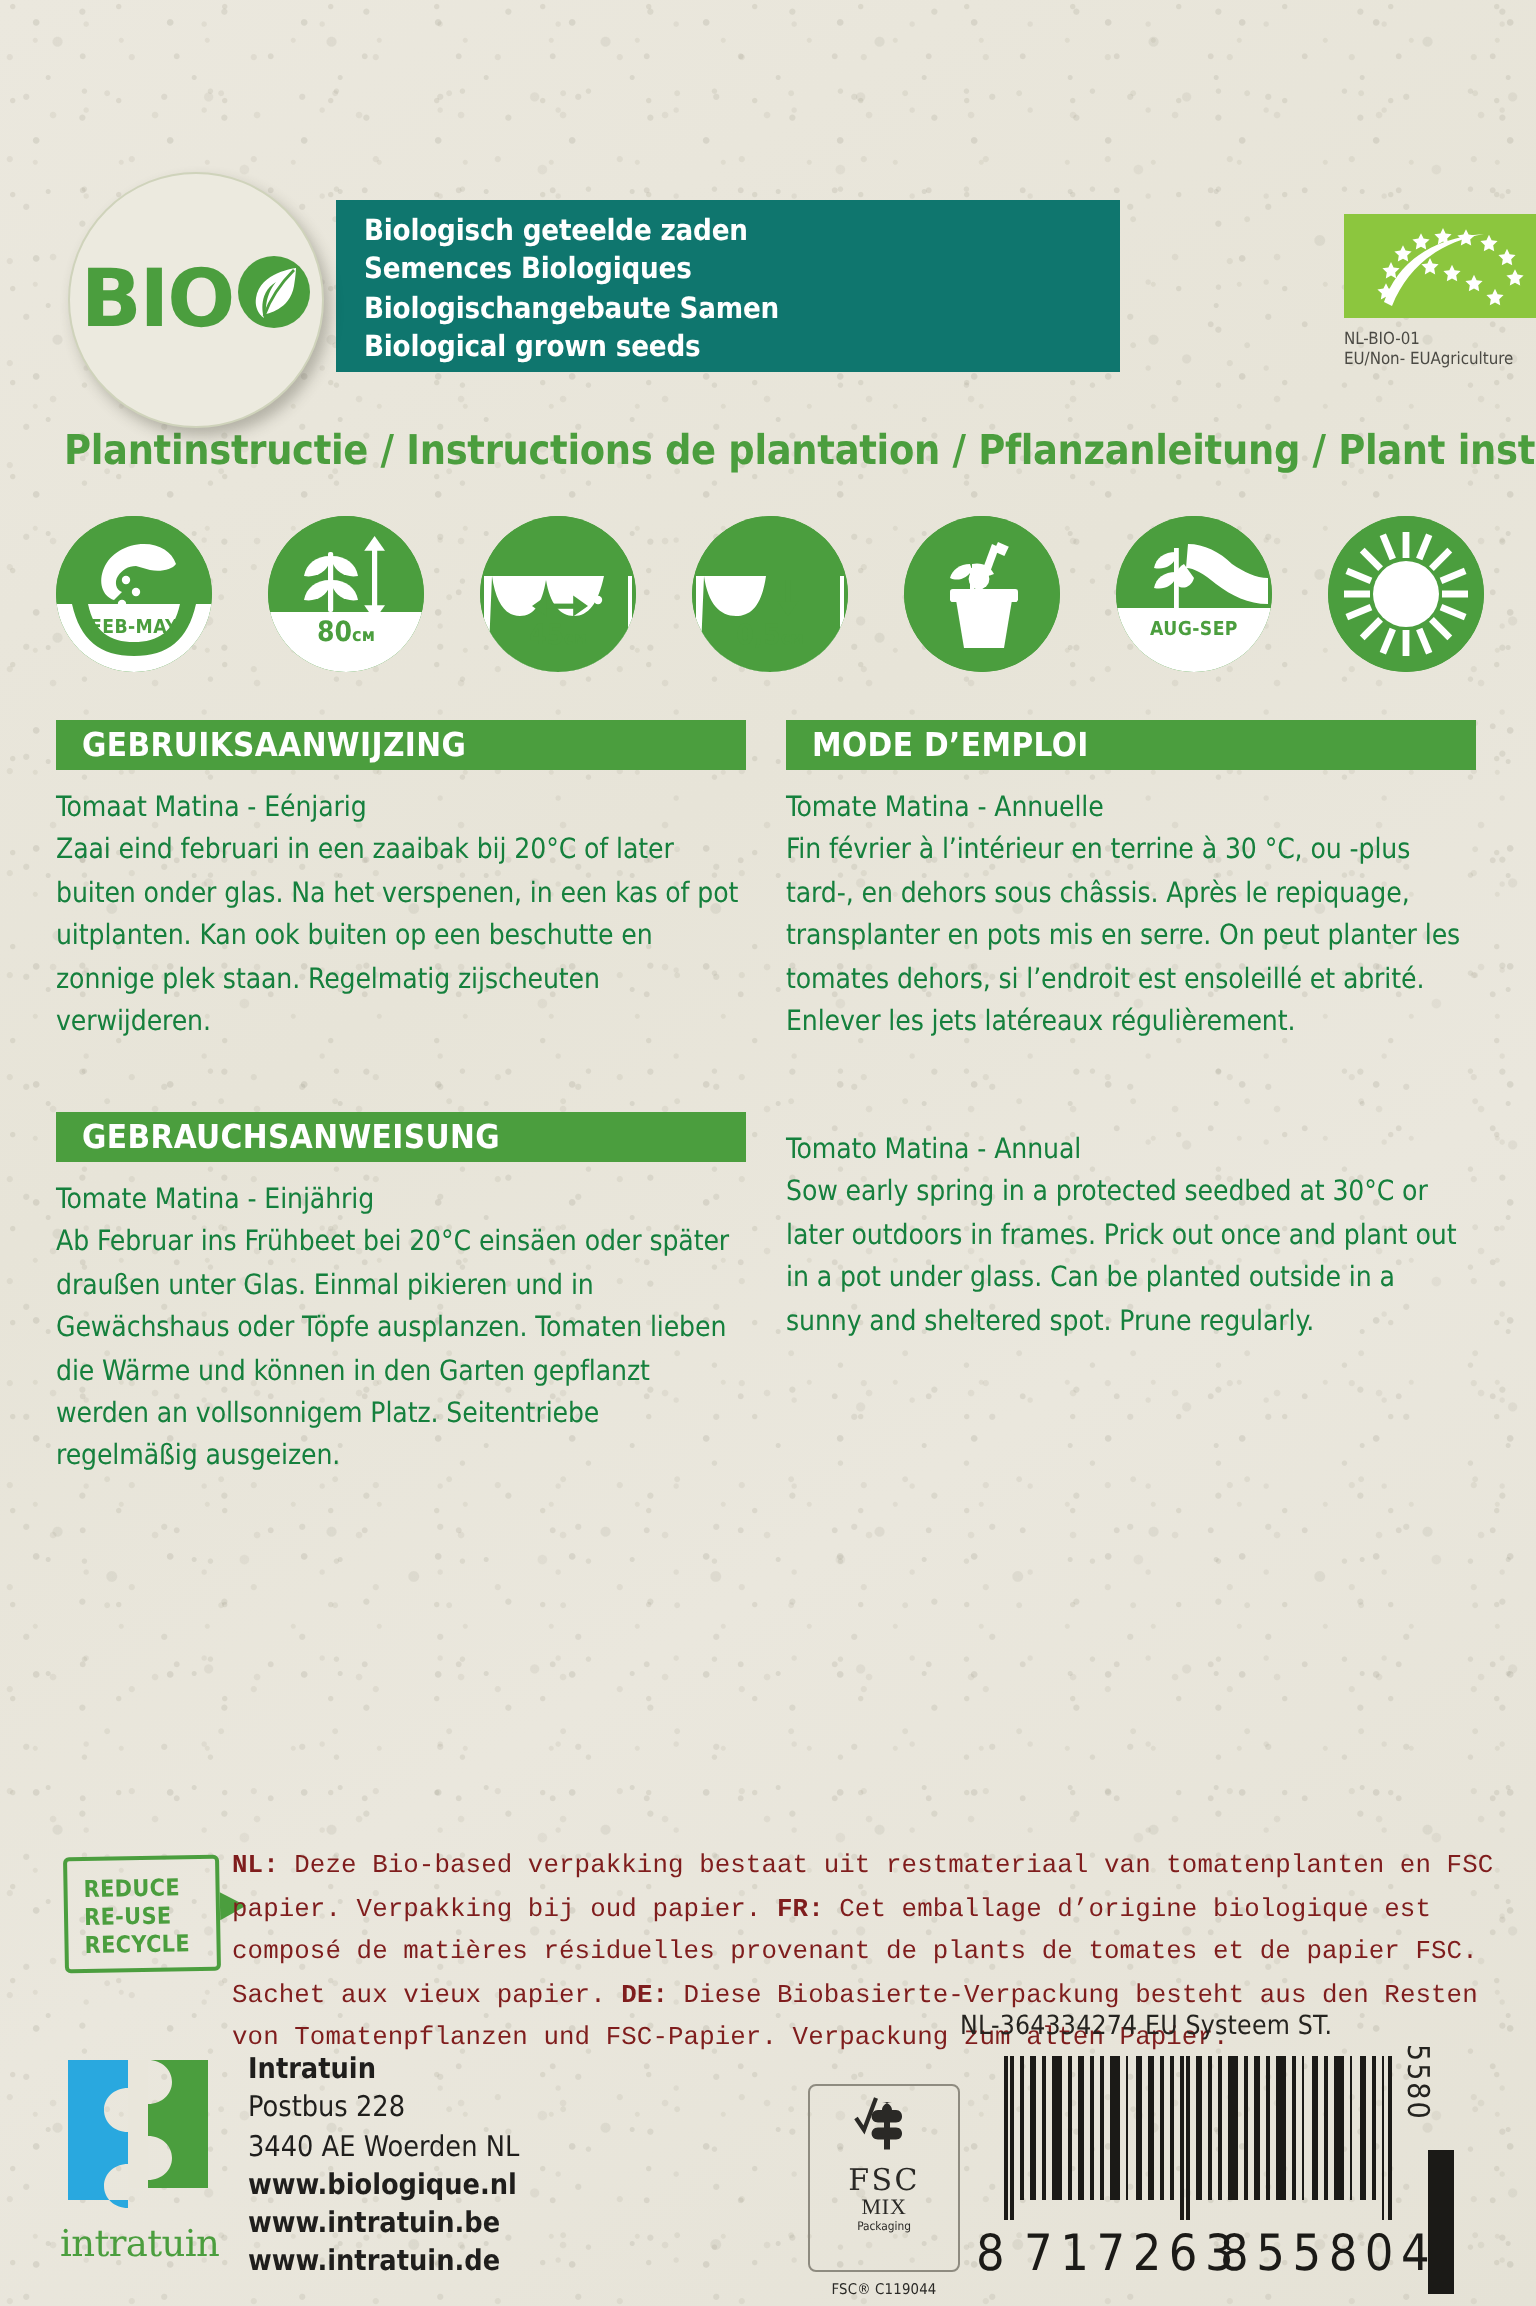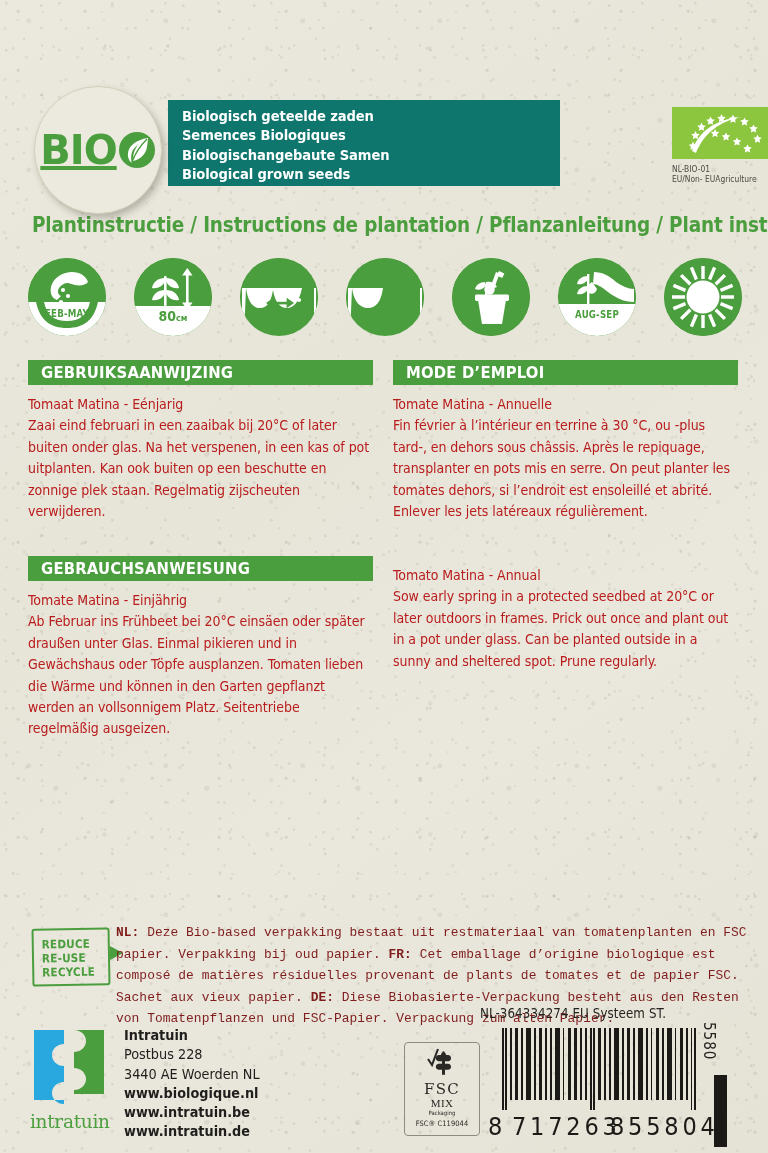--- a/index.html
+++ b/index.html
@@ -83,21 +83,21 @@
     box-shadow: 3px 4px 7px rgba(60,58,46,.30);
     z-index: 3;
     display: flex; align-items: center; justify-content: center;
   }
   #bio-badge .bio-text {
     color: #4b9e3e;
     font-family: "DejaVu Sans", sans-serif;
     font-weight: bold;
     font-size: 40px;
     letter-spacing: -1px;
-    display: flex; align-items: center; text-decoration: underline;
+    display: flex; align-items: flex-start;
   }
   #bio-badge .leaf-o { position: relative; width: 38px; height: 38px; margin-left: 1px; }
   #bio-badge .leaf-o svg { position: absolute; inset: 0; }
 
   
   #eu-organic {
     position: absolute;
     left: 640px; top: 107px;
     width: 104px;
     margin-left: 32px;
@@ -158,21 +158,21 @@
     height: 25px;
     line-height: 25px;
     padding-left: 13px;
     font-family: "DejaVu Sans Condensed", "Liberation Sans Narrow", "Liberation Sans", sans-serif;
     font-weight: bold;
     font-size: 16.5px;
     letter-spacing: .2px;
   }
   .panel-body {
     margin-top: 9px;
-    color: #b91c1c;
+    color: #15803d;
     font-family: "DejaVu Sans Condensed", "Liberation Sans Narrow", "Liberation Sans", sans-serif;
     font-size: 14px;
     line-height: 21.4px;
     letter-spacing: -0.05px;
   }
   .panel-body .subtitle { display: block; }
   .panel-body .para { display: block; }
 
   
   #reduce-badge {
@@ -259,21 +259,21 @@
   #fsc-logo .mix {
     font-family: Liberation Serif, serif;
     font-size: 11px; line-height: 12px; letter-spacing: .4px;
   }
   #fsc-logo .sub {
     font-family: "DejaVu Sans Condensed", "Liberation Sans Narrow", "Liberation Sans", sans-serif;
     font-size: 5.9px; line-height: 9px;
   }
   #fsc-logo .code {
     font-family: "DejaVu Sans Condensed", "Liberation Sans Narrow", "Liberation Sans", sans-serif;
-    font-size: 7.4px; line-height: 11px; letter-spacing: .1px;
+    font-size: 7.4px; line-height: 11px; letter-spacing: .1px; margin-top: 20px;
   }
 
   
   #article-code {
     position: absolute;
     left: 480px; top: 1006px;
     color: #24231f;
     font-family: "DejaVu Sans Condensed", "Liberation Sans Narrow", "Liberation Sans", sans-serif;
     font-size: 13.2px;
     letter-spacing: .1px;
@@ -525,21 +525,21 @@
     <div class="panel-head">GEBRAUCHSANWEISUNG</div>
     <div class="panel-body">
       <span class="subtitle">Tomate Matina - Einjährig</span>
       <span class="para">Ab Februar ins Frühbeet bei 20°C einsäen oder später draußen unter Glas. Einmal pikieren und in Gewächshaus oder Töpfe ausplanzen. Tomaten lieben die Wärme und können in den Garten gepflanzt werden an vollsonnigem Platz. Seitentriebe regelmäßig ausgeizen.</span>
     </div>
   </div>
 
   <div class="panel" id="panel-en">
     <div class="panel-body">
       <span class="subtitle">Tomato Matina - Annual</span>
-      <span class="para">Sow early spring in a protected seedbed at 20°C or later outdoors in frames. Prick out once and plant out in a pot under glass. Can be planted outside in a sunny and sheltered spot. Prune regularly.</span>
+      <span class="para">Sow early spring in a protected seedbed at 30°C or later outdoors in frames. Prick out once and plant out in a pot under glass. Can be planted outside in a sunny and sheltered spot. Prune regularly.</span>
     </div>
   </div>
 
   <div id="reduce-badge">
     <div class="bubble">
       <div>REDUCE</div>
       <div>RE-USE</div>
       <div>RECYCLE</div>
     </div>
     <div class="tail"></div>

